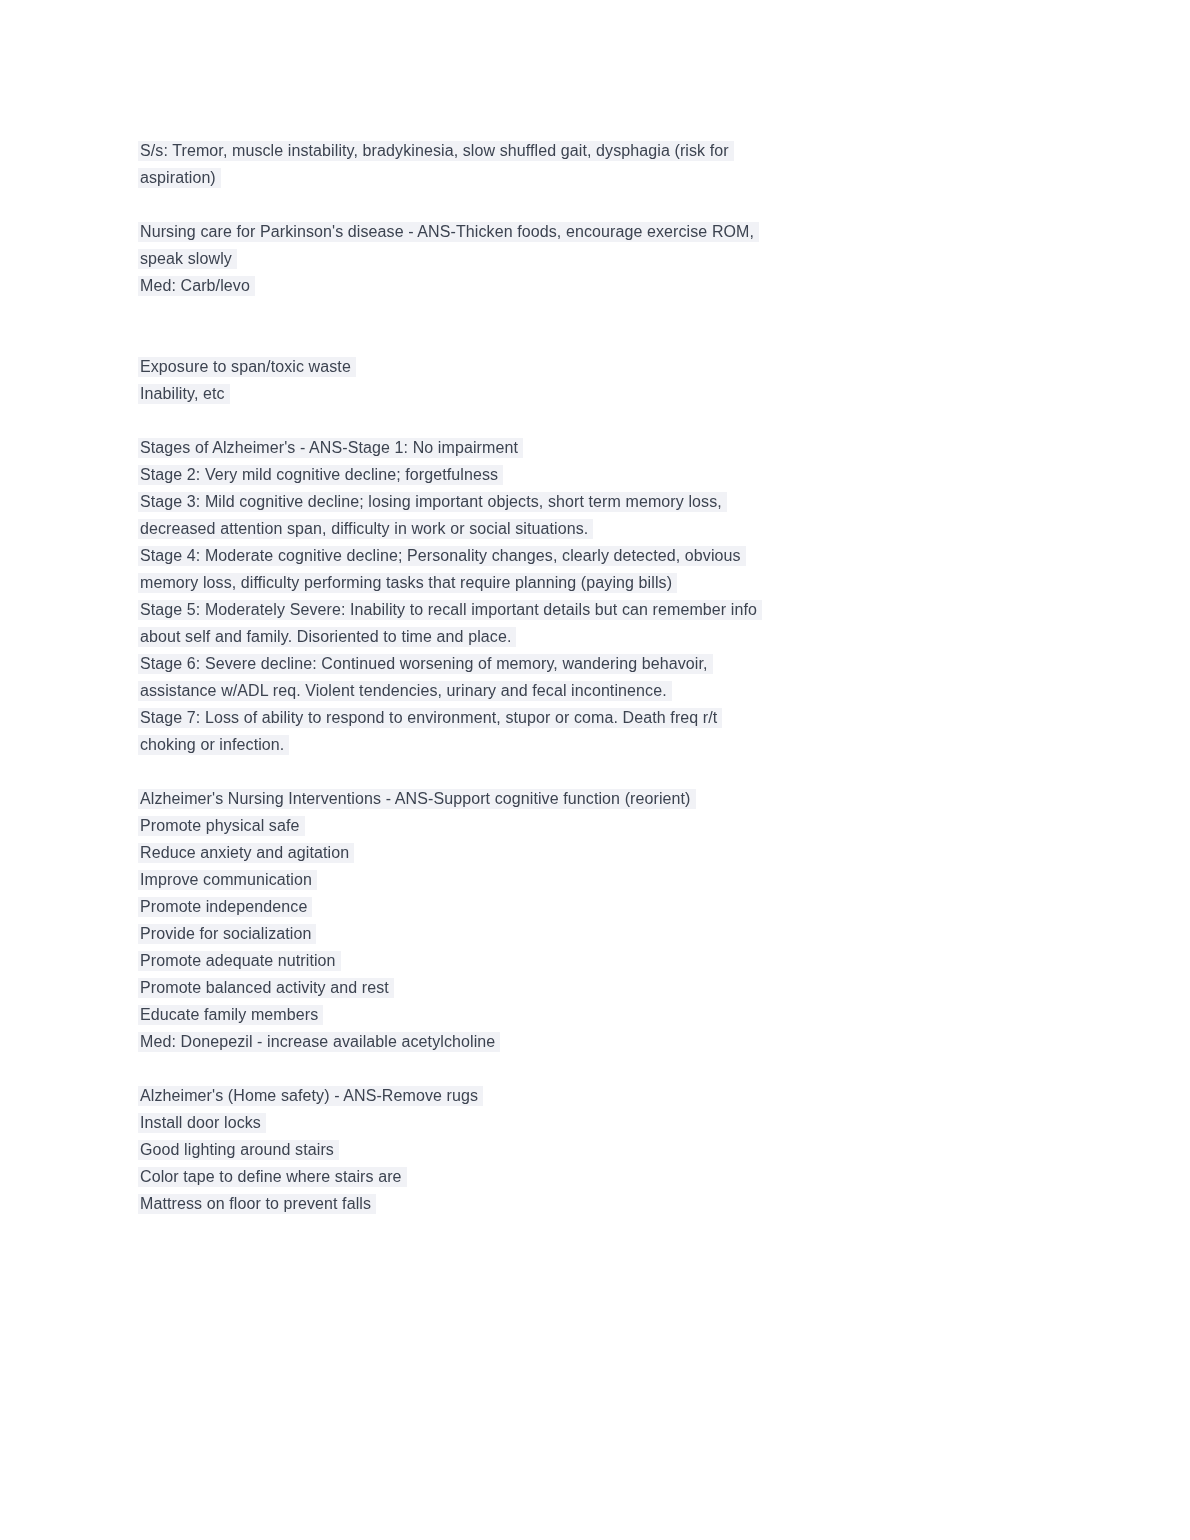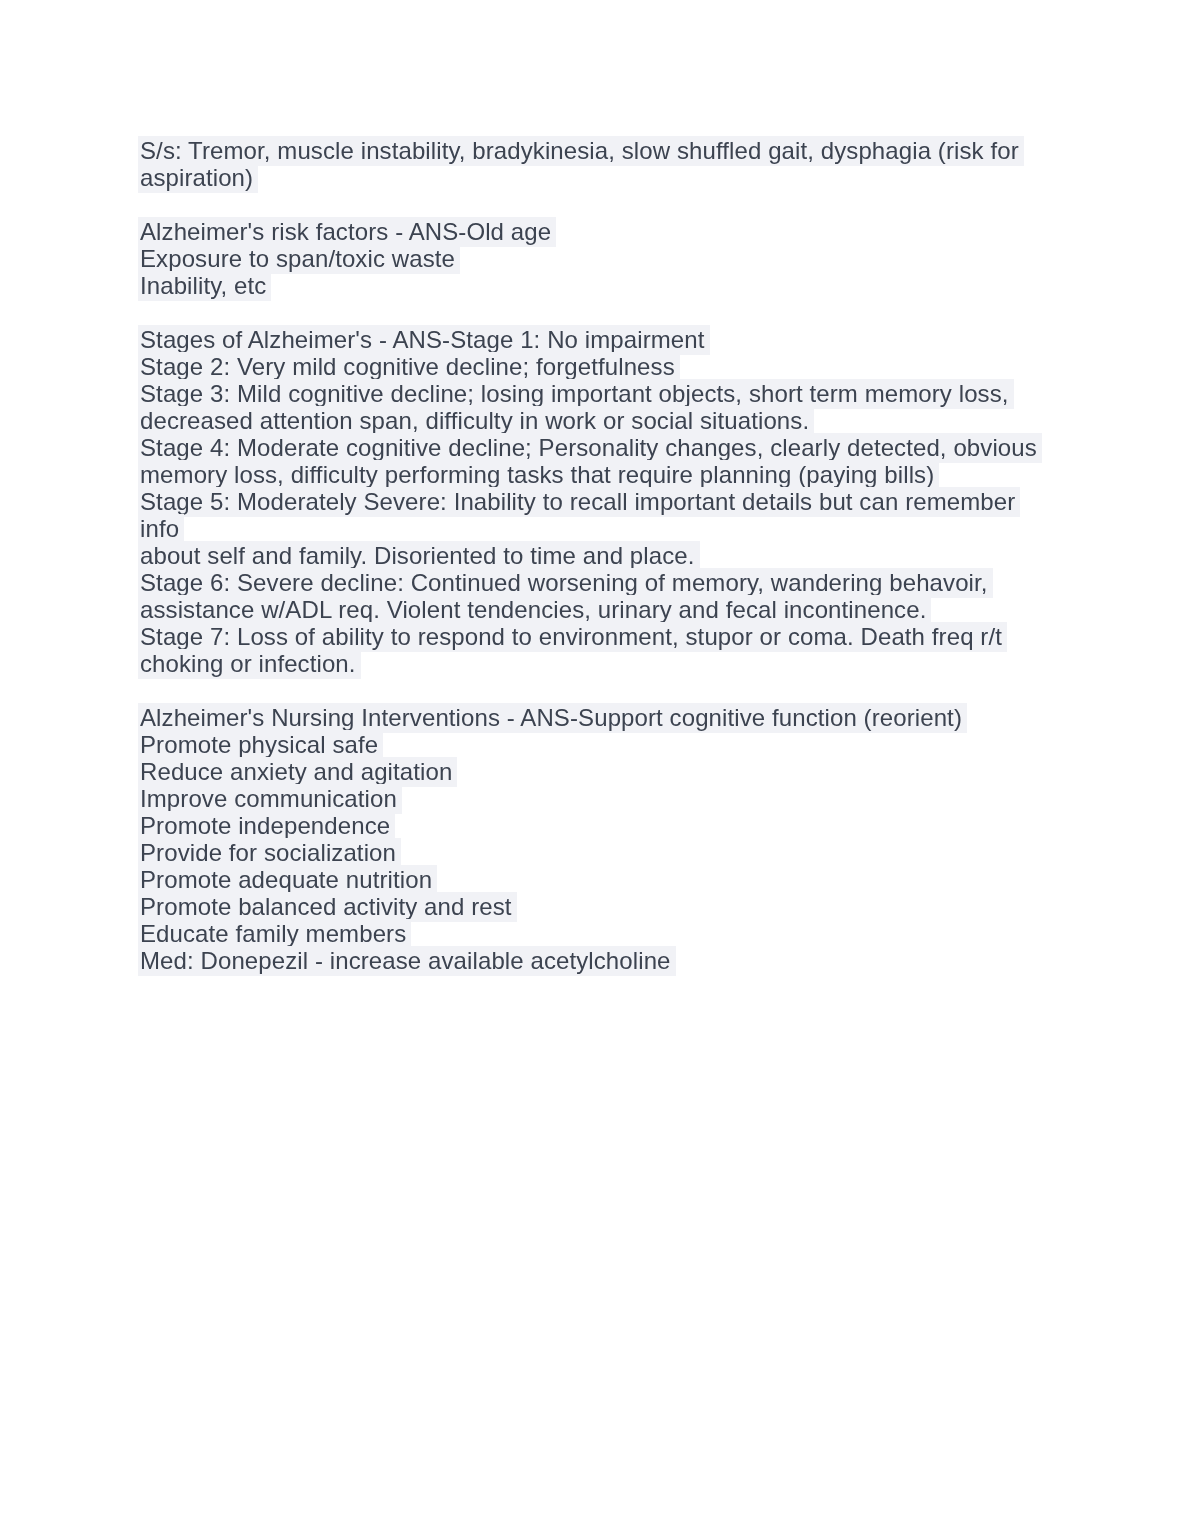--- a/index.html
+++ b/index.html
@@ -20,38 +20,40 @@
     box-sizing: border-box;
   }
   .doc-body {
     box-sizing: border-box;
     padding: 137px 140px 0 140px;
     width: 1190px;
   }
   p.para {
     margin: 0 0 27px 0;
     padding: 0;
-    font-size: 24px;
+    font-size: 16px;
     line-height: 27px;
     color: #3c4350;
     letter-spacing: 0.1px;
   }
   p.para:last-child { margin-bottom: 0; }
   span.hl {
     background: #f1f2f6;
     padding: 1px 5px 2px 2px;
     margin-left: -2px;
     -webkit-box-decoration-break: clone;
     box-decoration-break: clone;
   }
 </style>
 </head>
 <body>
 
 <div class="doc-page">
   <div class="doc-body">
 
   <p class="para"><span class="hl">S/s: Tremor, muscle instability, bradykinesia, slow shuffled gait, dysphagia (risk for</span><br><span class="hl">aspiration)</span></p>
-      <p class="para"><span class="hl">Alzheimer's risk factors - ANS-Old age</span><br><span class="hl">Exposure to span/toxic waste</span><br><span class="hl">Inability, etc</span></p>
+      <p class="para"><span class="hl">Nursing care for Parkinson's disease - ANS-Thicken foods, encourage exercise ROM,</span><br><span class="hl">speak slowly</span><br><span class="hl">Med: Carb/levo</span></p>
+      <p class="para"><br><span class="hl">Exposure to span/toxic waste</span><br><span class="hl">Inability, etc</span></p>
       <p class="para"><span class="hl">Stages of Alzheimer's - ANS-Stage 1: No impairment</span><br><span class="hl">Stage 2: Very mild cognitive decline; forgetfulness</span><br><span class="hl">Stage 3: Mild cognitive decline; losing important objects, short term memory loss,</span><br><span class="hl">decreased attention span, difficulty in work or social situations.</span><br><span class="hl">Stage 4: Moderate cognitive decline; Personality changes, clearly detected, obvious</span><br><span class="hl">memory loss, difficulty performing tasks that require planning (paying bills)</span><br><span class="hl">Stage 5: Moderately Severe: Inability to recall important details but can remember info</span><br><span class="hl">about self and family. Disoriented to time and place.</span><br><span class="hl">Stage 6: Severe decline: Continued worsening of memory, wandering behavoir,</span><br><span class="hl">assistance w/ADL req. Violent tendencies, urinary and fecal incontinence.</span><br><span class="hl">Stage 7: Loss of ability to respond to environment, stupor or coma. Death freq r/t</span><br><span class="hl">choking or infection.</span></p>
       <p class="para"><span class="hl">Alzheimer's Nursing Interventions - ANS-Support cognitive function (reorient)</span><br><span class="hl">Promote physical safe</span><br><span class="hl">Reduce anxiety and agitation</span><br><span class="hl">Improve communication</span><br><span class="hl">Promote independence</span><br><span class="hl">Provide for socialization</span><br><span class="hl">Promote adequate nutrition</span><br><span class="hl">Promote balanced activity and rest</span><br><span class="hl">Educate family members</span><br><span class="hl">Med: Donepezil - increase available acetylcholine</span></p>
+      <p class="para"><span class="hl">Alzheimer's (Home safety) - ANS-Remove rugs</span><br><span class="hl">Install door locks</span><br><span class="hl">Good lighting around stairs</span><br><span class="hl">Color tape to define where stairs are</span><br><span class="hl">Mattress on floor to prevent falls</span></p>
     </div>
 </div>
 
 </body></html>

